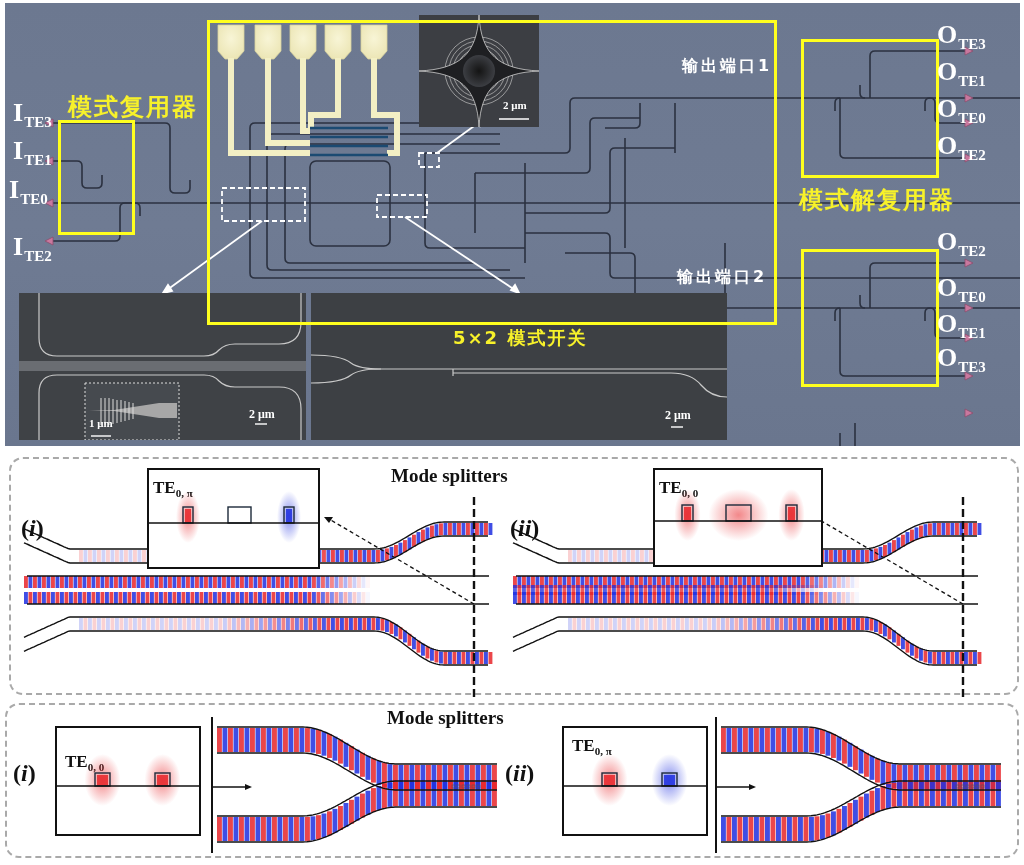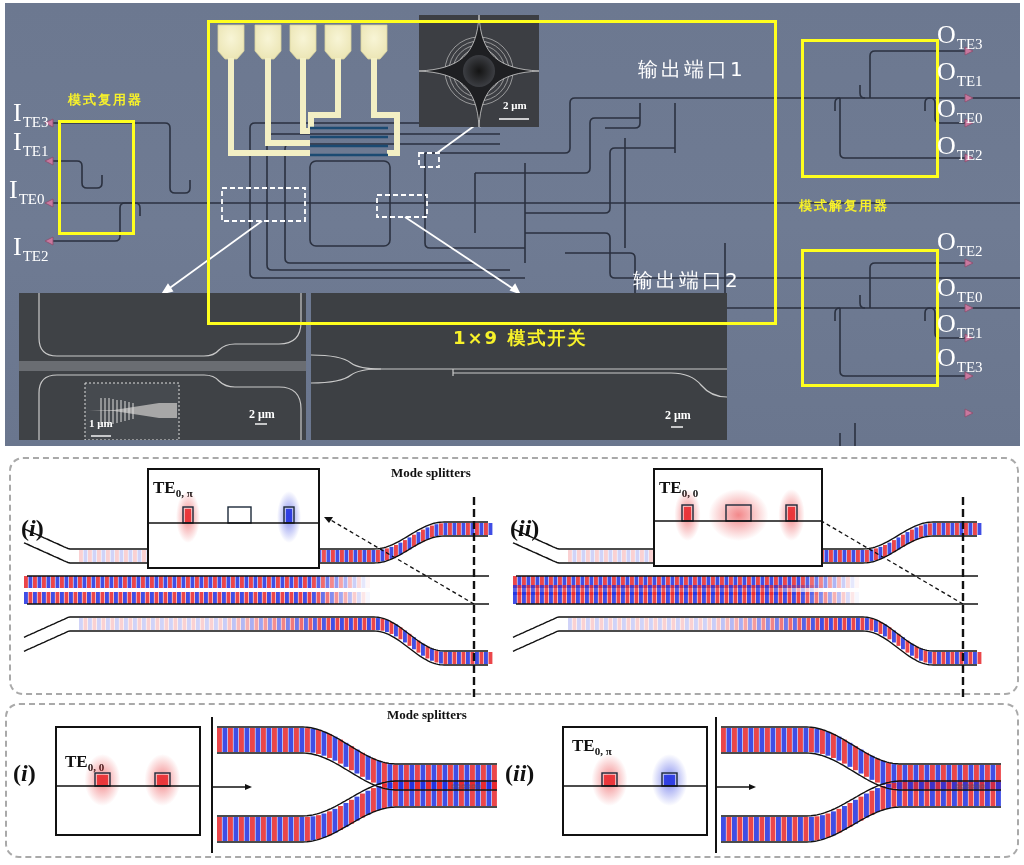--- a/index.html
+++ b/index.html
@@ -10,47 +10,47 @@
   #chip-panel {
     position: absolute; left: 5px; top: 3px; width: 1015px; height: 443px;
     background: linear-gradient(180deg, #6c7890 0%, #6f7b93 50%, #6a768e 100%);
     overflow: hidden;
   }
   #chip-svg { position: absolute; left: 0; top: 0; }
 
   .yellow-box { position: absolute; border: 3px solid #ffff1e; }
   .cn-label {
     position: absolute; color: #f7f12a; font-family: "DejaVu Sans", sans-serif;
-    font-size: 13px; font-weight: bold; letter-spacing: 2px; white-space: nowrap;
+    font-size: 24px; font-weight: bold; letter-spacing: 2px; white-space: nowrap;
   }
   .cn-label-white {
     position: absolute; color: #ffffff; font-family: "DejaVu Sans", sans-serif;
-    font-size: 20px; font-weight: normal; letter-spacing: 3px; white-space: nowrap;
+    font-size: 16px; font-weight: bold; letter-spacing: 3px; white-space: nowrap; margin-left: 44px;
   }
   .port-label {
-    position: absolute; color: #ffffff; font-weight: normal; white-space: nowrap;
+    position: absolute; color: #ffffff; font-weight: bold; white-space: nowrap;
     font-family: "Liberation Serif", serif; line-height: 1;
   }
   .port-label .big { font-size: 26px; }
   .port-label .sub { font-size: 15px; position: relative; top: 6px; margin-left: 1px; }
 
   .sem-inset {
     position: absolute; background: #3a3d42; overflow: hidden;
   }
   .scale-label {
     position: absolute; color: #fff; font-weight: bold; font-size: 12px;
     font-family: "Liberation Serif", serif; white-space: nowrap;
   }
 
   
   .sim-panel {
     position: absolute; border: 2px dashed #a9a9a9; border-radius: 14px; background: #fff;
   }
   .sim-title {
-    position: absolute; font-size: 13px; font-weight: bold; color: #111;
+    position: absolute; font-size: 19px; font-weight: bold; color: #111;
     font-family: "Liberation Serif", serif; white-space: nowrap;
   }
   .roman {
     position: absolute; font-size: 24px; font-weight: bold; font-style: normal;
     font-family: "Liberation Serif", serif; color: #111;
   }
   .roman i { font-style: italic; }
   .mode-box {
     position: absolute; border: 2px solid #111; background: #fff;
   }
@@ -174,26 +174,26 @@
         <path d="M480,115 l-9,2 l4,6 z"></path>
     </g>
   </svg>
 
   <div class="yellow-box" style="left:53px;top:117px;width:77px;height:115px;"></div>
   <div class="yellow-box" style="left:202px;top:17px;width:570px;height:305px;"></div>
   <div class="yellow-box" style="left:796px;top:36px;width:138px;height:139px;"></div>
   <div class="yellow-box" style="left:796px;top:246px;width:138px;height:138px;"></div>
 
   <div class="cn-label" style="left:63px;top:88px;">模式复用器</div>
-  <div class="cn-label" style="left:794px;top:194px;">模式解复用器</div>
+  <div class="cn-label" style="left:794px;top:181px;">模式解复用器</div>
   <div class="cn-label-white" style="left:633px;top:53px;">输出端口1</div>
   <div class="cn-label-white" style="left:628px;top:264px;">输出端口2</div>
 
   <div class="port-label" style="left:8px;top:97px;"><span class="big">I</span><span class="sub">TE3</span></div>
-  <div class="port-label" style="left:8px;top:126px;"><span class="big">I</span><span class="sub">TE1</span></div>
+  <div class="port-label" style="left:8px;top:135px;"><span class="big">I</span><span class="sub">TE1</span></div>
   <div class="port-label" style="left:4px;top:174px;"><span class="big">I</span><span class="sub">TE0</span></div>
   <div class="port-label" style="left:8px;top:231px;"><span class="big">I</span><span class="sub">TE2</span></div>
 
   <div class="port-label" style="left:932px;top:19px;"><span class="big">O</span><span class="sub">TE3</span></div>
   <div class="port-label" style="left:932px;top:56px;"><span class="big">O</span><span class="sub">TE1</span></div>
   <div class="port-label" style="left:932px;top:93px;"><span class="big">O</span><span class="sub">TE0</span></div>
   <div class="port-label" style="left:932px;top:130px;"><span class="big">O</span><span class="sub">TE2</span></div>
 
   <div class="port-label" style="left:932px;top:226px;"><span class="big">O</span><span class="sub">TE2</span></div>
   <div class="port-label" style="left:932px;top:272px;"><span class="big">O</span><span class="sub">TE0</span></div>
@@ -257,21 +257,21 @@
         <path d="M0,90 q30,0 40,-8 q8,-6 30,-6"></path>
         <path d="M142,80 H360 q20,0 30,12 q10,12 26,12"></path>
         <line x1="142" y1="76" x2="142" y2="83"></line>
       </g>
       <line x1="360" y1="134" x2="372" y2="134" stroke="#fff" stroke-width="1.4"></line>
     </svg>
     <div class="scale-label" style="left:354px;top:115px;">2 μm</div>
   </div>
 
   <div class="yellow-box" style="left:202px;top:17px;width:570px;height:305px;border-color:#ffff1e;background:transparent;"></div>
-  <div class="cn-label" style="left:448px;top:323px;font-size:18px;">1×9 模式开关</div>
+  <div class="cn-label" style="left:448px;top:323px;font-size:18px;">5×2 模式开关</div>
 </div>
 
 <div class="sim-panel" style="left:9px;top:457px;width:1010px;height:238px;">
   <div class="sim-title" style="left:380px;top:6px;">Mode splitters</div>
   <svg id="splitter-svg" width="1010" height="238" style="position:absolute;left:0;top:0;">
       <g>
         <g>
           <rect x="13" y="117" width="3.9" height="12" fill="#e8262a" opacity="0.85"></rect>
           <rect x="17.5" y="117" width="3.9" height="12" fill="#1f2fe0" opacity="0.85"></rect>
           <rect x="22" y="117" width="3.9" height="12" fill="#e8262a" opacity="0.85"></rect>

